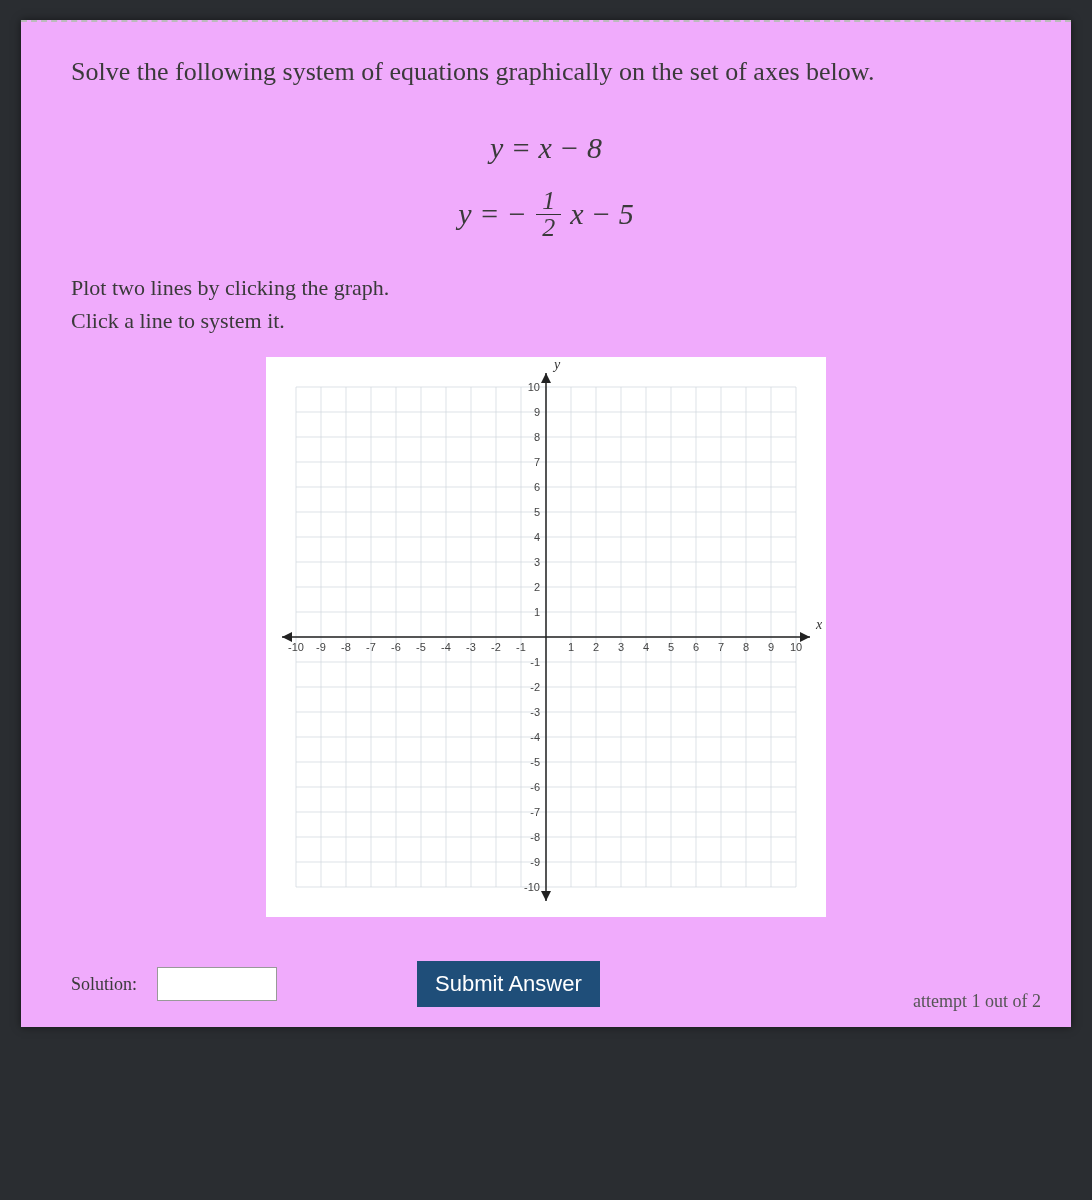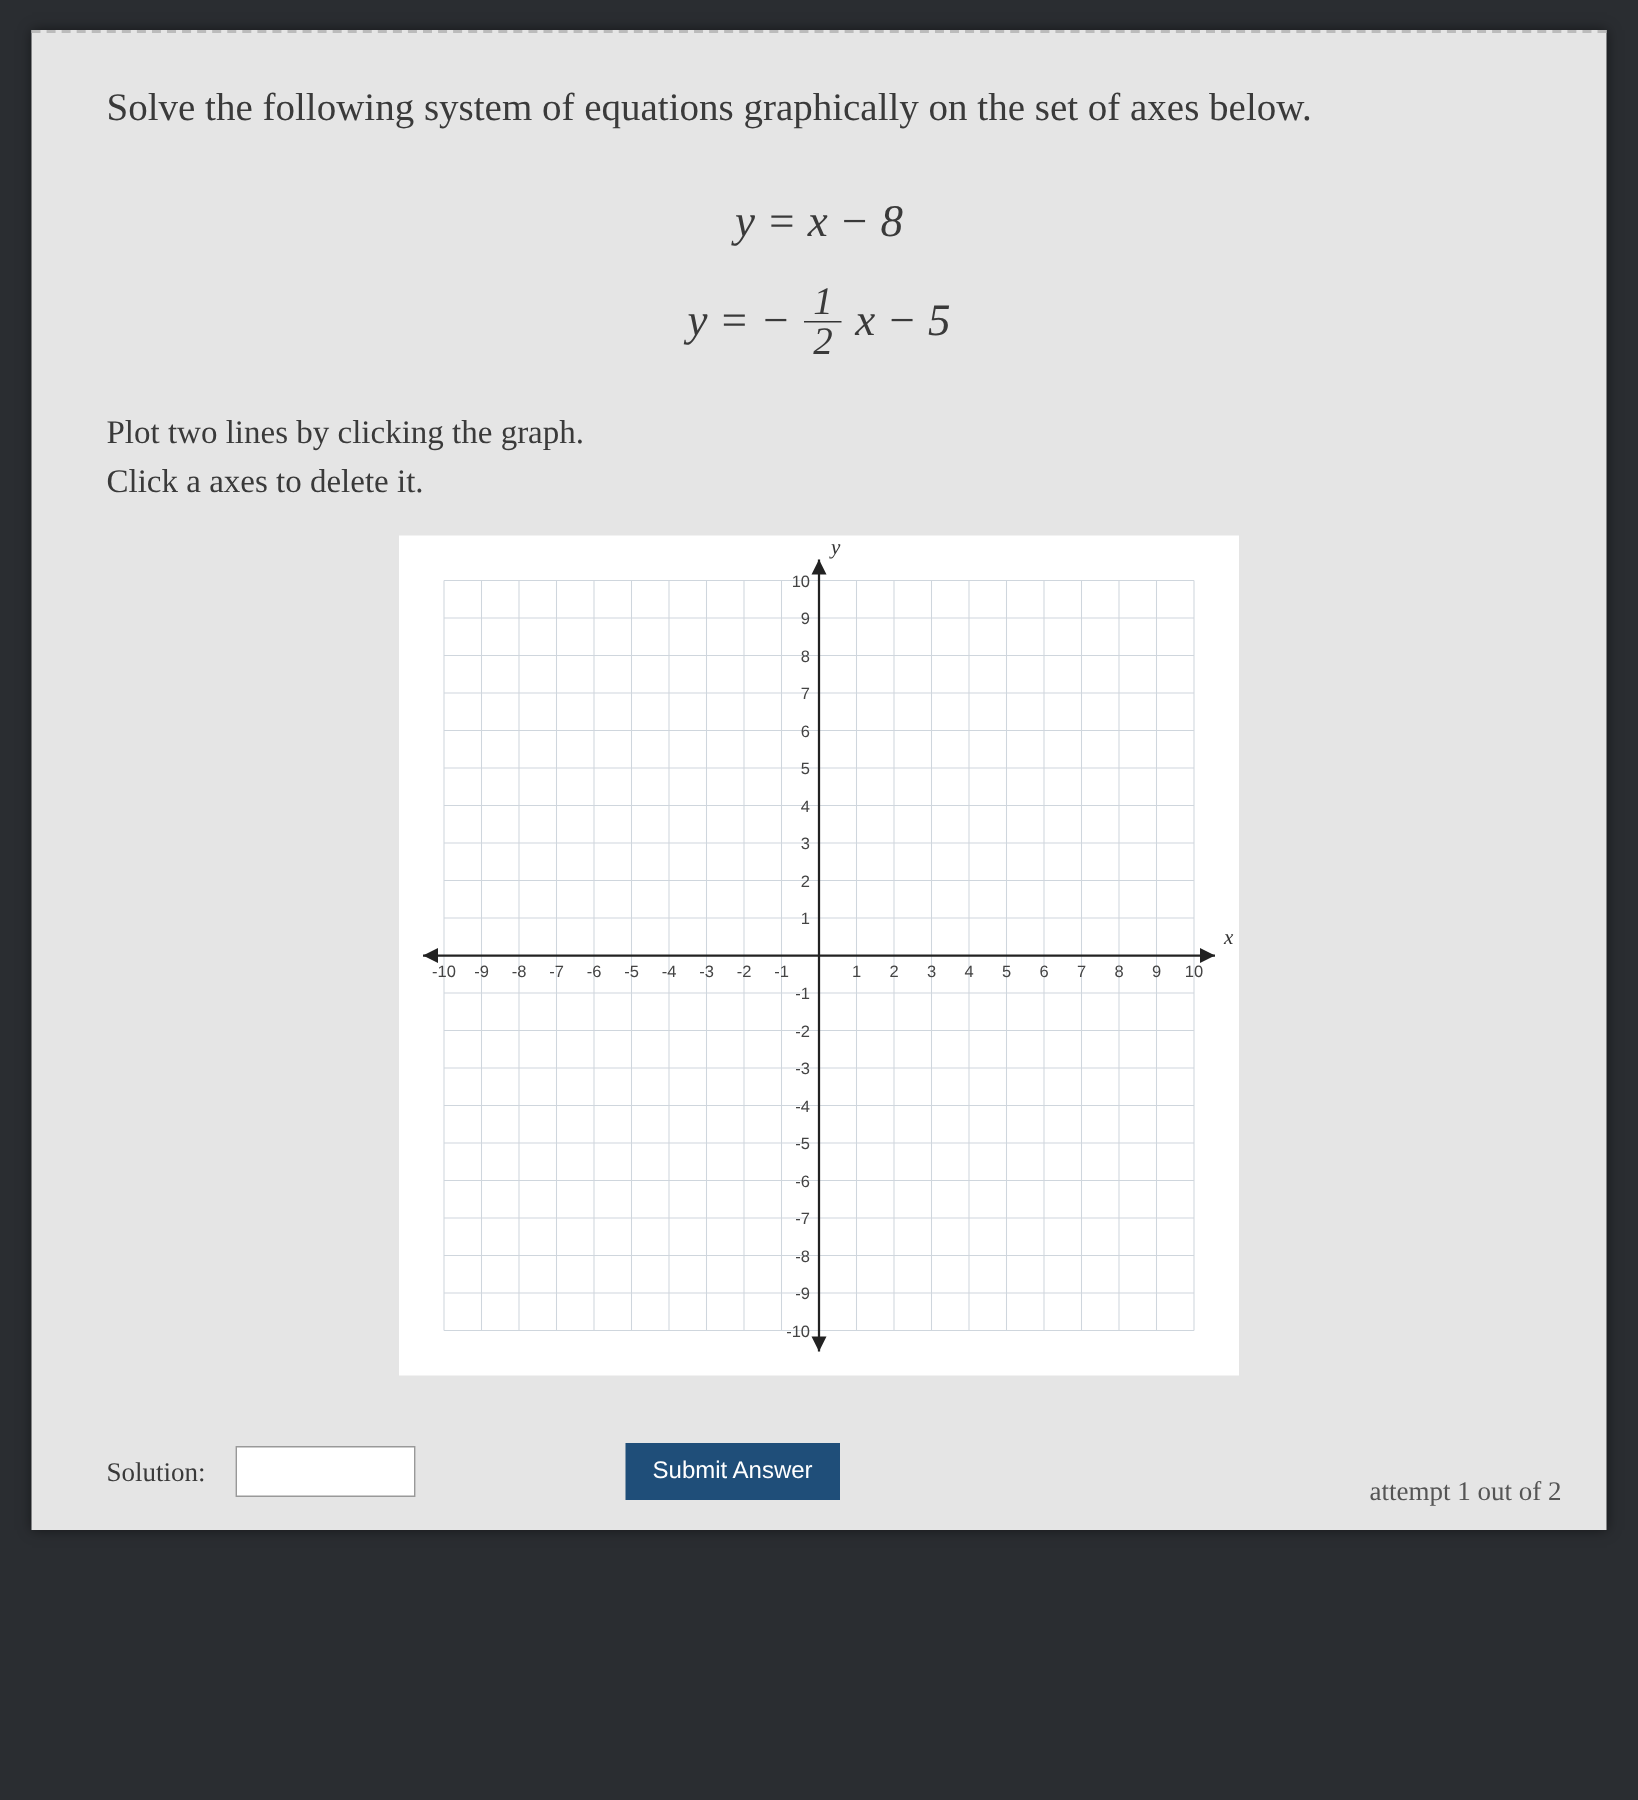--- a/index.html
+++ b/index.html
@@ -9,21 +9,21 @@
     background: #2a2d31;
     font-family: Georgia, 'Times New Roman', serif;
     display: flex;
     justify-content: center;
     align-items: flex-start;
     min-height: 1200px;
   }
   .page {
     width: 1050px;
     margin: 20px;
-    background: #e5e5e5;
+    background: #f0abfc;
     padding: 30px 50px 20px 50px;
     color: #3a3a3a;
     position: relative;
     border-top: 2px dashed #bbb;
     box-shadow: 0 0 8px rgba(0,0,0,0.5);
   }
   .prompt {
     font-size: 26px;
     line-height: 1.5;
     margin-bottom: 30px;
@@ -63,21 +63,21 @@
     border:1px solid #999;
     background:#fff;
     font-size:18px;
     padding:4px 6px;
   }
   .submit-btn {
     margin-left:120px;
     background:#1f4e79;
     color:#fff;
     font-family: Arial, sans-serif;
-    font-size:16px;
+    font-size:22px;
     padding:10px 18px;
     border:none;
     cursor:pointer;
   }
   .attempt {
     position:absolute;
     right:30px;
     bottom:15px;
     font-size:18px;
     color:#555;
@@ -100,21 +100,21 @@
           <span class="num">1</span>
           <span class="den">2</span>
         </span>
         <span>x − 5</span>
       </span>
     </div>
   </div>
 
   <div class="instructions">
     <div>Plot two lines by clicking the graph.</div>
-    <div>Click a axes to delete it.</div>
+    <div>Click a line to system it.</div>
   </div>
 
   <div class="graph-wrap">
     <svg class="graph-svg" width="560" height="560" id="graph-svg">
 
     <line x1="30" y1="530" x2="30" y2="30" stroke="#cfd6dd" stroke-width="0.7"></line>
         <line x1="55" y1="530" x2="55" y2="30" stroke="#cfd6dd" stroke-width="0.7"></line>
         <line x1="80" y1="530" x2="80" y2="30" stroke="#cfd6dd" stroke-width="0.7"></line>
         <line x1="105" y1="530" x2="105" y2="30" stroke="#cfd6dd" stroke-width="0.7"></line>
         <line x1="130" y1="530" x2="130" y2="30" stroke="#cfd6dd" stroke-width="0.7"></line>

